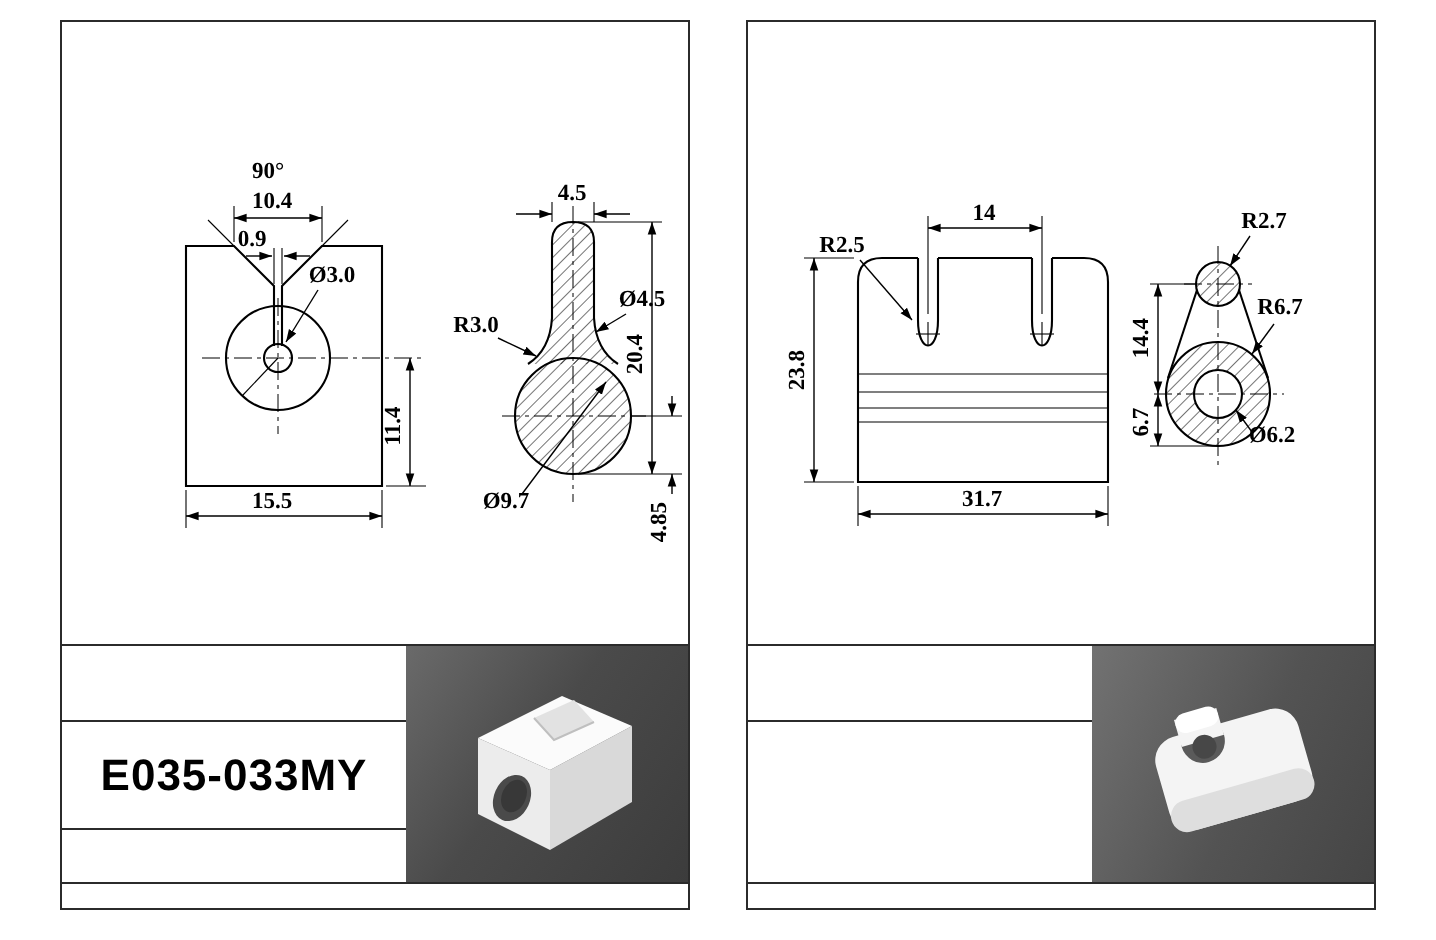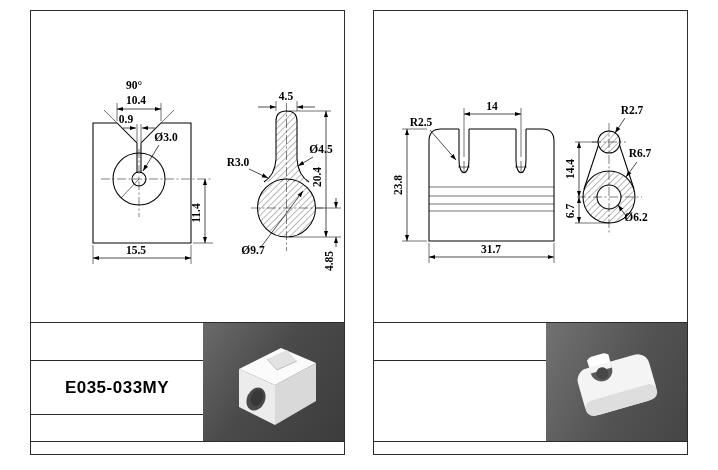--- a/index.html
+++ b/index.html
@@ -16,21 +16,21 @@
   .cell { box-sizing:border-box; }
   .r1 { grid-column:1; grid-row:1; border-bottom:1px solid #2b2b2b; }
   .r2 { grid-column:1; grid-row:2; border-bottom:1px solid #2b2b2b;
         display:flex; align-items:center; justify-content:center; }
   .r3 { grid-column:1; grid-row:3; }
   .r4 { grid-column:1 / -1; grid-row:4; border-top:1px solid #2b2b2b; }
   .thumb { grid-column:2; grid-row:1 / span 3; overflow:hidden; }
   .thumb.a { background:linear-gradient(125deg,#6a6a6a 0%,#4a4a4a 45%,#3c3c3c 100%); }
   .thumb.b { background:linear-gradient(115deg,#727272 0%,#535353 55%,#454545 100%); }
   .part-no { font-family:"Liberation Sans", sans-serif; font-weight:bold;
-             font-size:17px; letter-spacing:0.5px; color:#000; }
+             font-size:22px; letter-spacing:0.5px; color:#000; }
   
   .ol   { fill:none; stroke:#000; stroke-width:1.05; }
   .olh  { stroke:#000; stroke-width:1.05; }
   .thin { fill:none; stroke:#000; stroke-width:0.55; }
   .cl   { fill:none; stroke:#000; stroke-width:0.5; stroke-dasharray:9 2.5 2 2.5; }
   .dim  { fill:none; stroke:#000; stroke-width:0.7; }
   .dt   { font-family:"Liberation Serif", serif; font-weight:bold;
           font-size:11.5px; fill:#000; }
 </style>
 </head>

